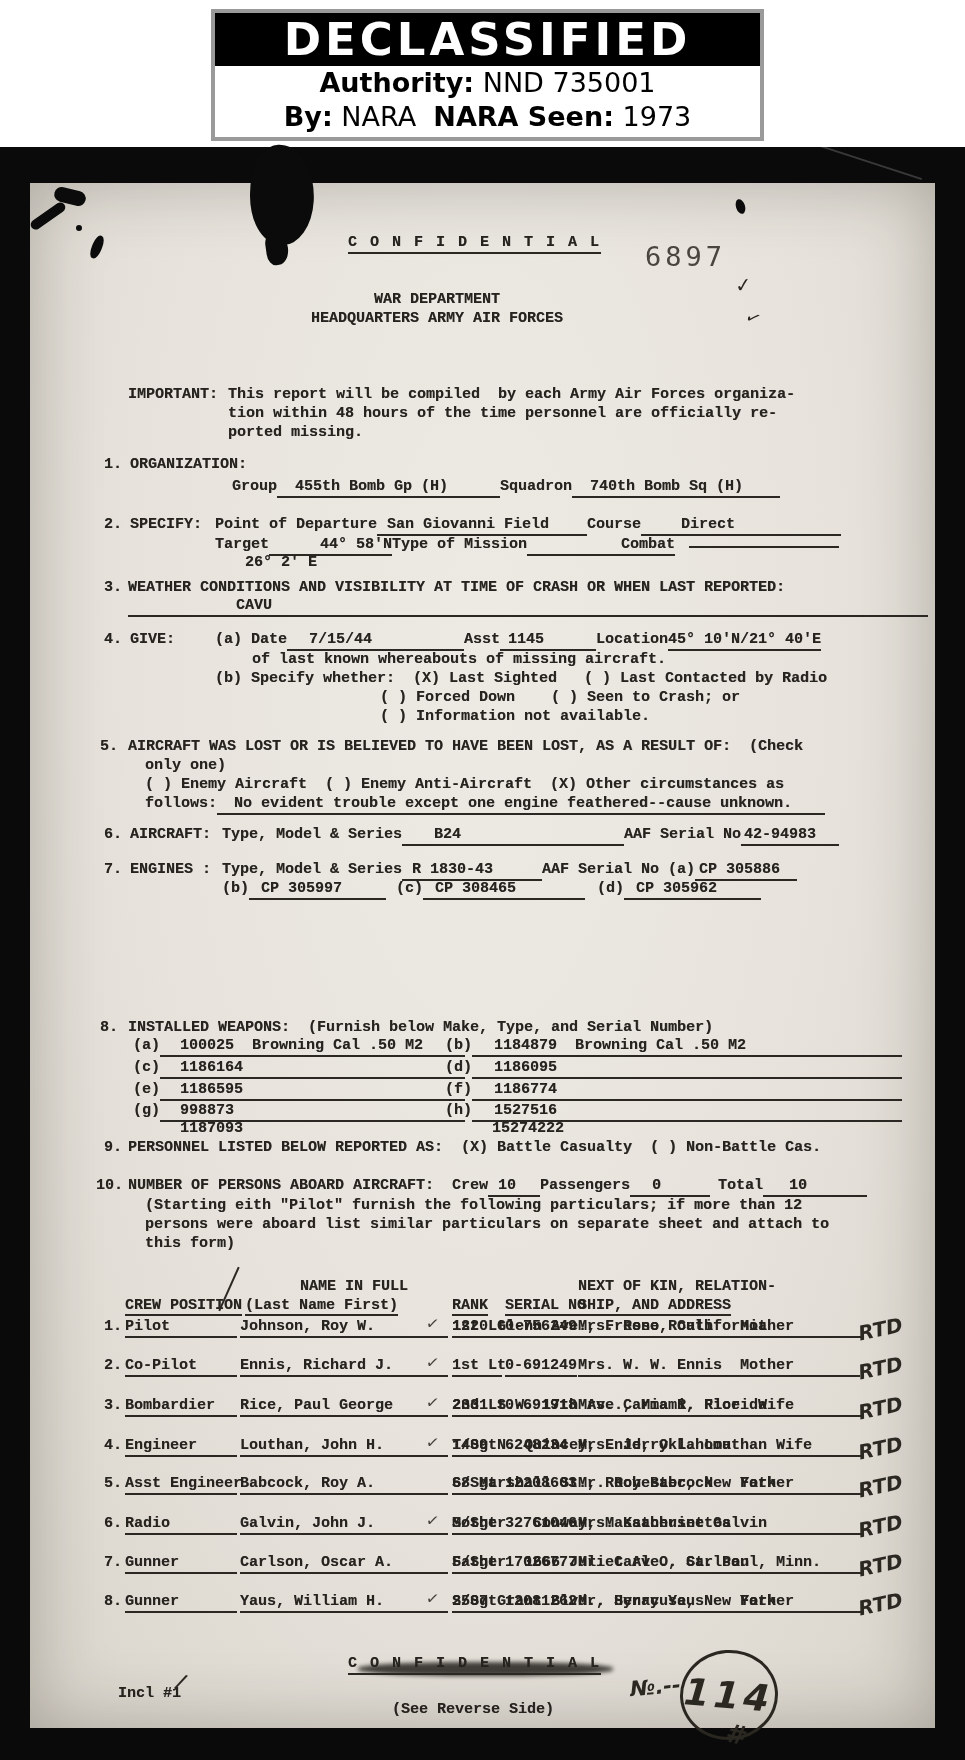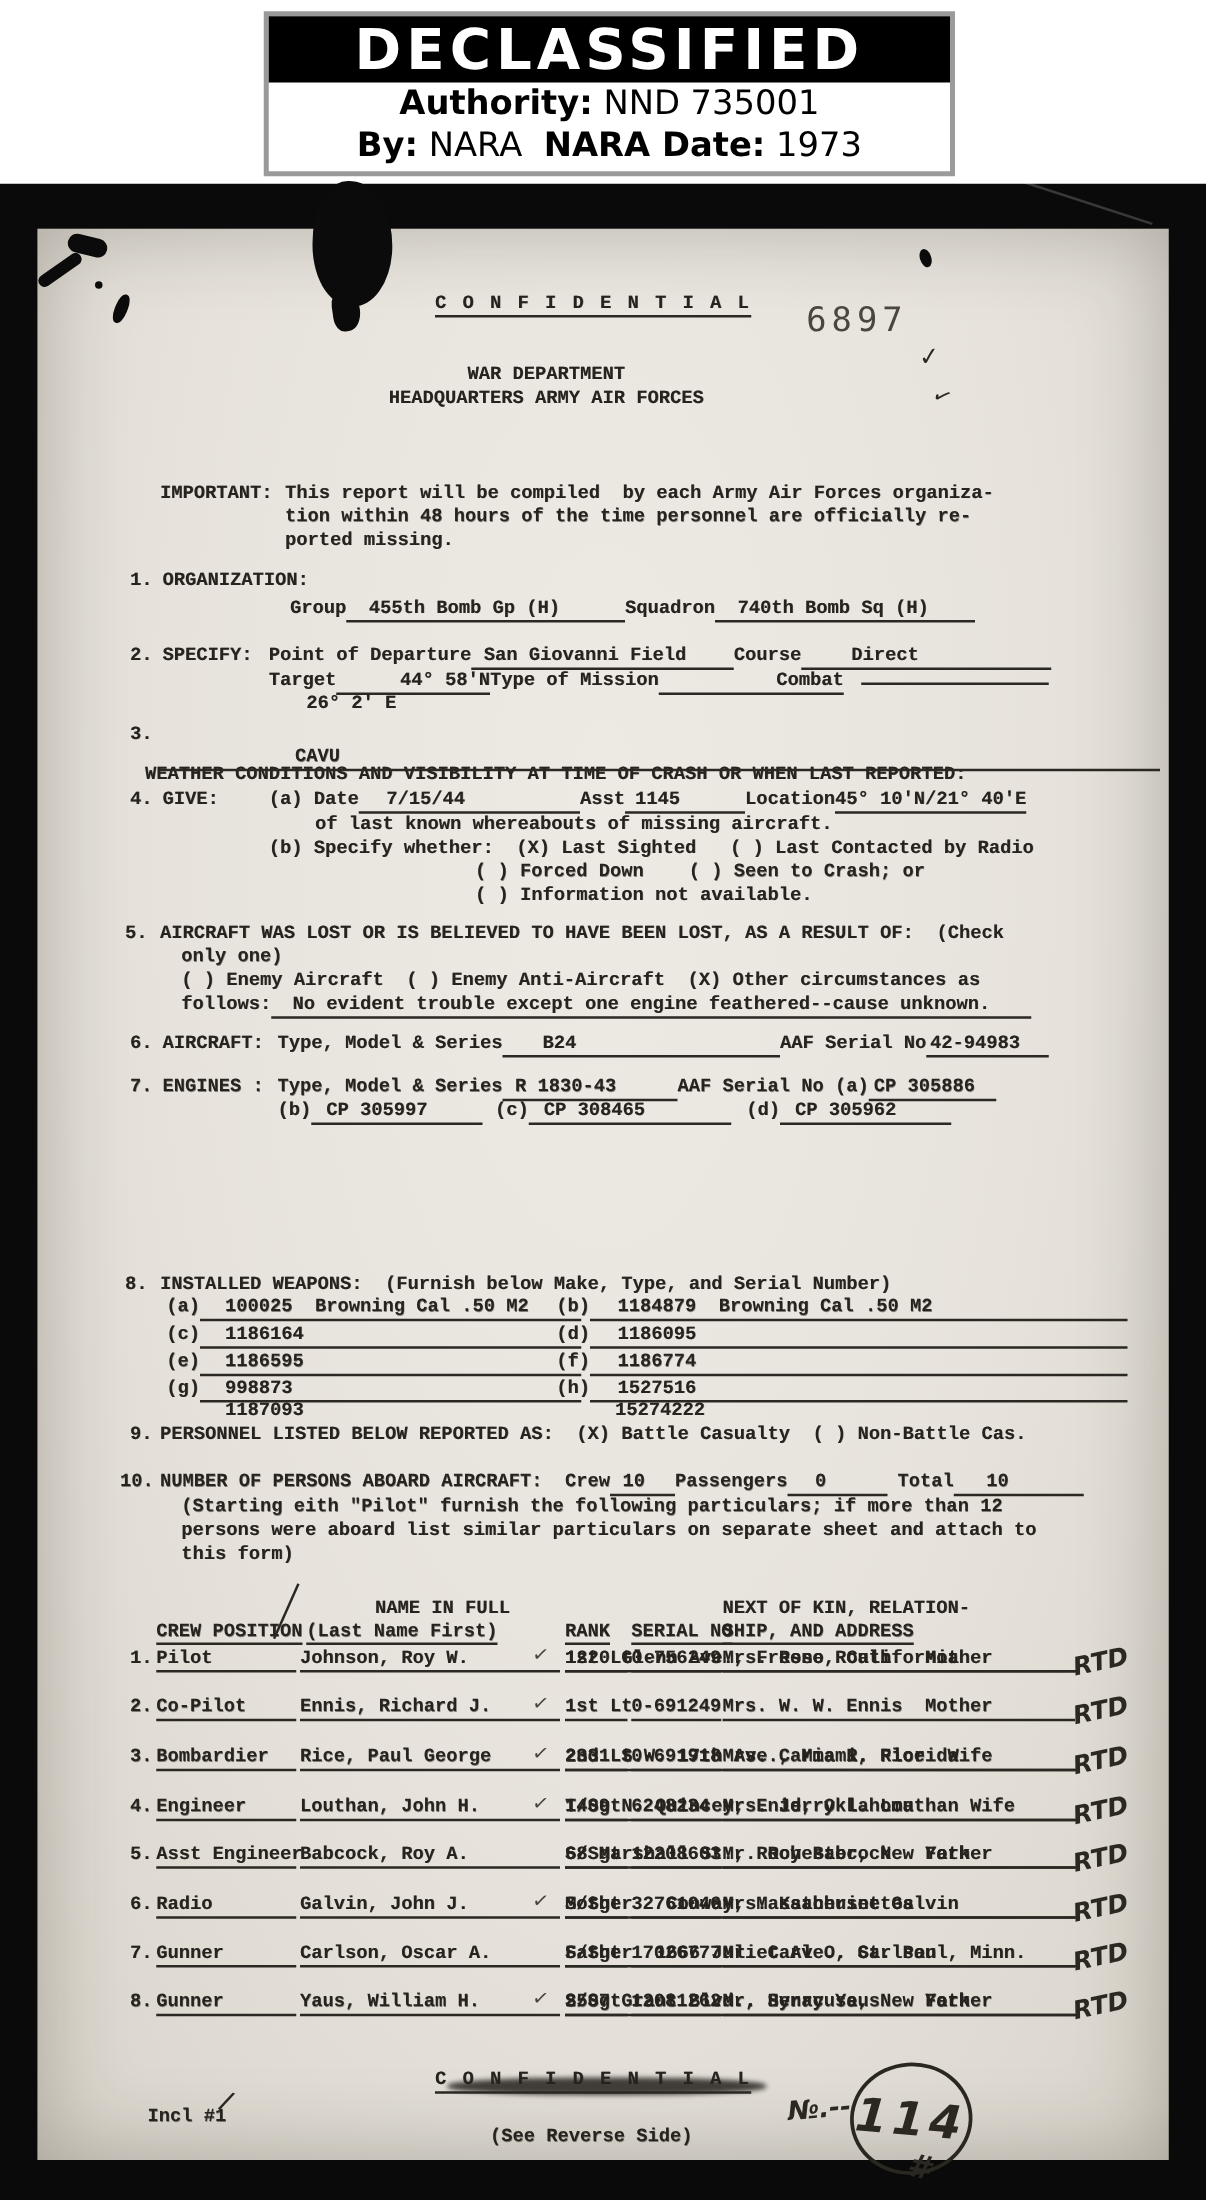--- a/index.html
+++ b/index.html
@@ -51,21 +51,21 @@
 </style>
 </head>
 <body>
 
 <div id="page">
 
   <div class="top-strip">
     <div class="stamp">
       <div class="stamp-title">DECLASSIFIED</div>
       <div class="stamp-line"><span class="b">Authority:</span><span> NND 735001</span></div>
-      <div class="stamp-line"><span class="b">By:</span><span> NARA  </span><span class="b">NARA Date:</span><span> 1973</span></div>
+      <div class="stamp-line"><span class="b">By:</span><span> NARA  </span><span class="b">NARA Seen:</span><span> 1973</span></div>
     </div>
   </div>
 
   <div class="scratch" style="left:795px;top:158px;width:130px;height:2px;transform:rotate(18deg);opacity:.35;"></div>
 
   <div id="paper">
 
     <div class="blot" style="left:220px;top:-38px;width:64px;height:100px;border-radius:42% 55% 46% 52%;transform:rotate(3deg);"></div>
     <div class="blot" style="left:236px;top:50px;width:22px;height:32px;border-radius:40% 60% 60% 45%;transform:rotate(-8deg);"></div>
     <div class="blot" style="left:-2px;top:28px;width:40px;height:10px;border-radius:5px;transform:rotate(-35deg);"></div>
@@ -93,21 +93,21 @@
     <div class="line" style="left:100px;top:272px;">ORGANIZATION:</div>
     <div class="line" style="left:202px;top:294px;"><span>Group</span><span class="uv" style="min-width:205px;padding-left:18px;">455th Bomb Gp (H)</span><span>Squadron</span><span class="uv" style="min-width:190px;padding-left:18px;">740th Bomb Sq (H)</span></div>
 
     <div class="line" style="left:74px;top:332px;">2.</div>
     <div class="line" style="left:100px;top:332px;">SPECIFY:</div>
     <div class="line" style="left:185px;top:332px;"><span>Point of Departure</span><span class="uv" style="min-width:200px;padding-left:10px;">San Giovanni Field</span><span>Course</span><span class="uv" style="min-width:160px;padding-left:40px;">Direct</span></div>
     <div class="line" style="left:185px;top:352px;text-align:right;"><span>Target</span><span class="uv" style="min-width:115px;padding-left:8px;">44° 58'N</span><span>Type of Mission</span><span class="uv" style="min-width:120px;padding-left:28px;">Combat</span><span class="uv" style="min-width:150px;margin-left:14px;"></span></div>
     <div class="line" style="left:215px;top:370px;">26° 2' E</div>
 
     <div class="line" style="left:74px;top:395px;">3.</div>
-    <div class="line" style="left:86px;top:395px;margin-top:32px;">WEATHER CONDITIONS AND VISIBILITY AT TIME OF CRASH OR WHEN LAST REPORTED:</div>
+    <div class="line" style="left:98px;top:395px;">WEATHER CONDITIONS AND VISIBILITY AT TIME OF CRASH OR WHEN LAST REPORTED:</div>
     <div class="line" style="left:98px;top:413px;"><span class="uv" style="min-width:692px;padding-left:108px;">CAVU</span></div>
 
     <div class="line" style="left:74px;top:447px;">4.</div>
     <div class="line" style="left:100px;top:447px;">GIVE:</div>
     <div class="line" style="left:185px;top:447px;"><span>(a) Date</span><span class="uv" style="min-width:155px;padding-left:22px;">7/15/44</span><span>Asst</span><span class="uv" style="min-width:88px;padding-left:8px;">1145</span><span>Location</span><span class="uv">45° 10'N/21° 40'E</span></div>
     <div class="line" style="left:185px;top:486px;">(b) Specify whether:  (X) Last Sighted   ( ) Last Contacted by Radio</div>
     <div class="line" style="left:222px;top:467px;">of last known whereabouts of missing aircraft.</div>
     <div class="line" style="left:350px;top:505px;">( ) Forced Down    ( ) Seen to Crash; or</div>
     <div class="line" style="left:350px;top:524px;">( ) Information not available.</div>
 

